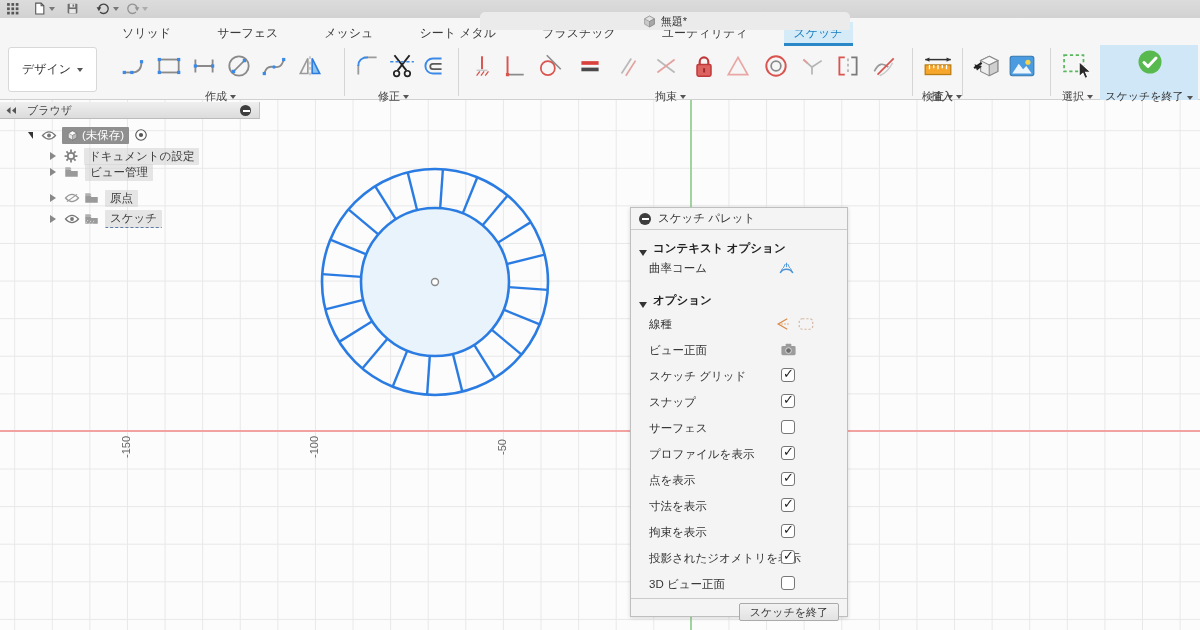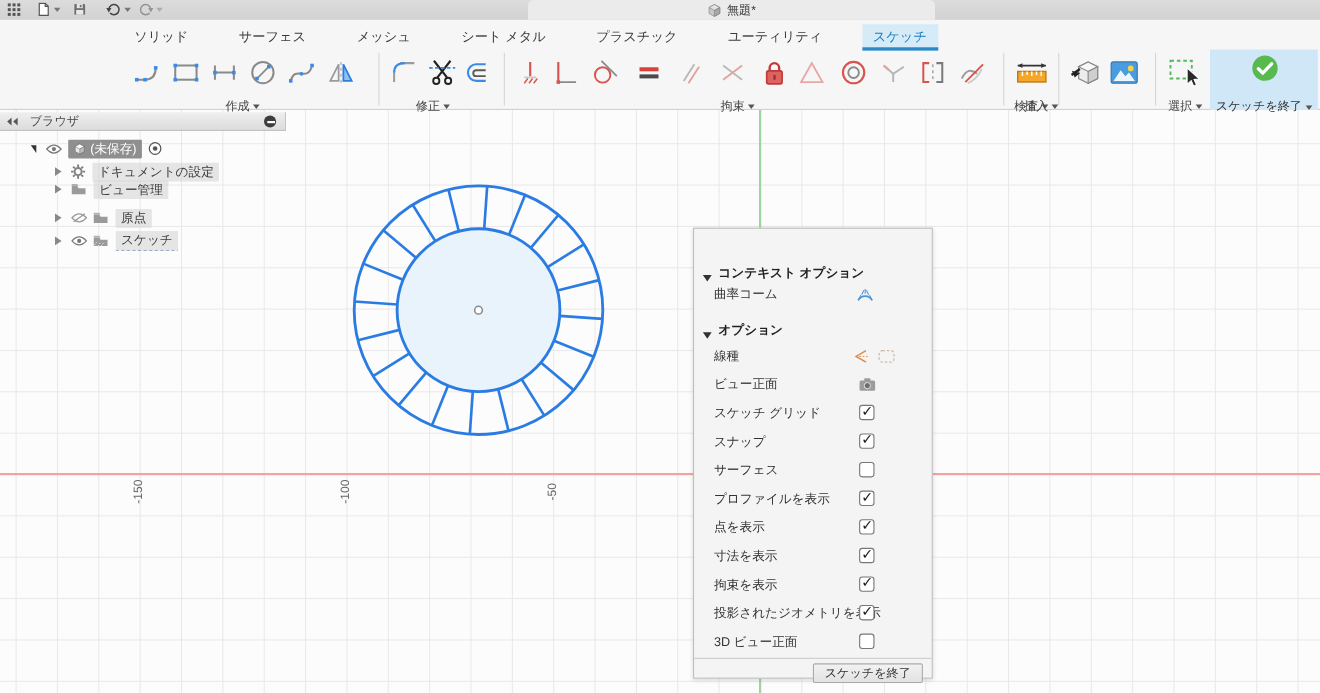--- a/index.html
+++ b/index.html
@@ -2,21 +2,21 @@
 <html><head>
 <meta charset="utf-8">
 <style>
   * { margin:0; padding:0; box-sizing:border-box; }
   html,body { width:1200px; height:630px; overflow:hidden; }
   body { font-family:"Liberation Sans","DejaVu Sans",sans-serif; font-size:12px; color:#333; }
   .screen { position:relative; width:1200px; height:630px; background:#f6f6f6; overflow:hidden; }
 
   
   .titlebar { position:absolute; left:0; top:0; width:1200px; height:18px; background:linear-gradient(#dcdcdc,#d2d2d2); z-index:10; }
-  .doc-tab { position:absolute; left:480px; top:0; width:370px; height:18px; background:#ebebeb; border-radius:5px 5px 0 0; display:flex; align-items:center; justify-content:center; gap:5px; }
+  .doc-tab { position:absolute; left:480px; top:12px; width:370px; height:18px; background:#ebebeb; border-radius:5px 5px 0 0; display:flex; align-items:center; justify-content:center; gap:5px; }
   .doc-title { font-size:11px; color:#333; }
   .tb-ico { position:absolute; top:2px; cursor:pointer; }
   .tb-caret { position:absolute; top:7px; width:0; height:0; border-left:3.5px solid transparent; border-right:3.5px solid transparent; border-top:4px solid #777; }
 
   
   .ribbon { position:absolute; left:0; top:18px; width:1200px; height:82px; background:#f6f6f6; border-bottom:1px solid #d0d0d0; z-index:9; }
   .design-box { position:absolute; left:8px; top:29px; width:89px; height:45px; background:#fff; border:1px solid #d8d8d8; border-radius:3px; display:flex; align-items:center; justify-content:center; gap:6px; font-size:12px; color:#333; cursor:pointer; }
   .tabs { position:absolute; left:112px; top:4px; height:24px; display:flex; gap:26px; align-items:flex-end; }
   .tab { height:24px; line-height:22px; padding:0 10px; font-size:12px; color:#3a3a3a; cursor:pointer; white-space:nowrap; }
   .tab.active { background:#d6ebf8; color:#1a7dbe; border-bottom:3px solid #2a87c8; }
@@ -123,20 +123,24 @@
       </svg>
     <span class="tb-caret" style="left:113px"></span>
     <svg class="tb-ico" style="left:126px;opacity:.45" width="14" height="14" viewBox="0 0 24 24">
         <path d="M19 11a8 8 0 1 0-2 6" fill="none" stroke="#444" stroke-width="2.4"></path>
         <polygon points="23,9 15,9 19,16" fill="#444"></polygon>
       </svg>
     <span class="tb-caret" style="left:142px;opacity:.45"></span>
   </div>
 
   <div class="ribbon">
+    <div class="design-box">
+      <span>デザイン</span>
+      <span class="mini-caret"></span>
+    </div>
 
     <div class="tabs">
       <div class="tab">ソリッド</div>
       <div class="tab">サーフェス</div>
       <div class="tab">メッシュ</div>
       <div class="tab">シート メタル</div>
       <div class="tab">プラスチック</div>
       <div class="tab">ユーティリティ</div>
       <div class="tab active">スケッチ</div>
     </div>
@@ -414,20 +418,24 @@
         <svg width="15" height="12" viewBox="0 0 24 19" style="margin-right:6px">
             <path d="M2 5h8l2 3h10v9H2z" fill="#9a9a9a"></path>
             <path d="M2 2h8l2 3H2z" fill="#b0b0b0"></path>
             <path d="M3 16l4-6M8 17l4-6M13 17l4-6" stroke="#e8e8e8" stroke-width="1.4" stroke-dasharray="2 1.6"></path>
           </svg>
         <span class="chip sk-underline">スケッチ</span>
       </div>
     </div>
 
     <div class="palette">
+      <div class="pal-hdr">
+        <span class="collapse-ico"></span>
+        <span>スケッチ パレット</span>
+      </div>
       <div class="sec-hdr" style="top:28px">
           <span class="tri-sec"></span>
           <span>コンテキスト オプション</span>
         </div>
       <div class="prow-label" style="top:48px">曲率コーム</div>
       <svg class="ctl-ico" style="left:146px;top:51px" width="19" height="17" viewBox="0 0 24 20">
           <path d="M4 17A9 9 0 0 1 20 17" fill="none" stroke="#4a94d8" stroke-width="1.8"></path>
           <path d="M4 17L7 11M8 10.5l2.5-5M12 9.5V4M16 10.5l-2.5-5M20 17l-3-6" stroke="#4a94d8" stroke-width="1.2"></path>
         </svg>
       <div class="sec-hdr" style="top:80px">

